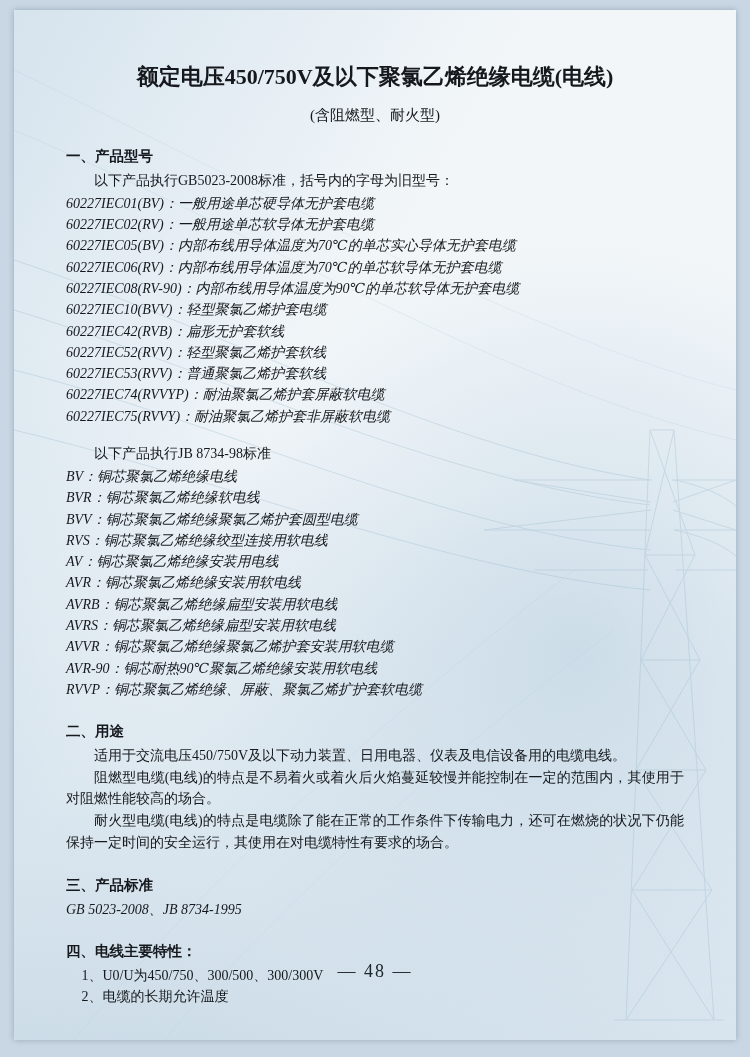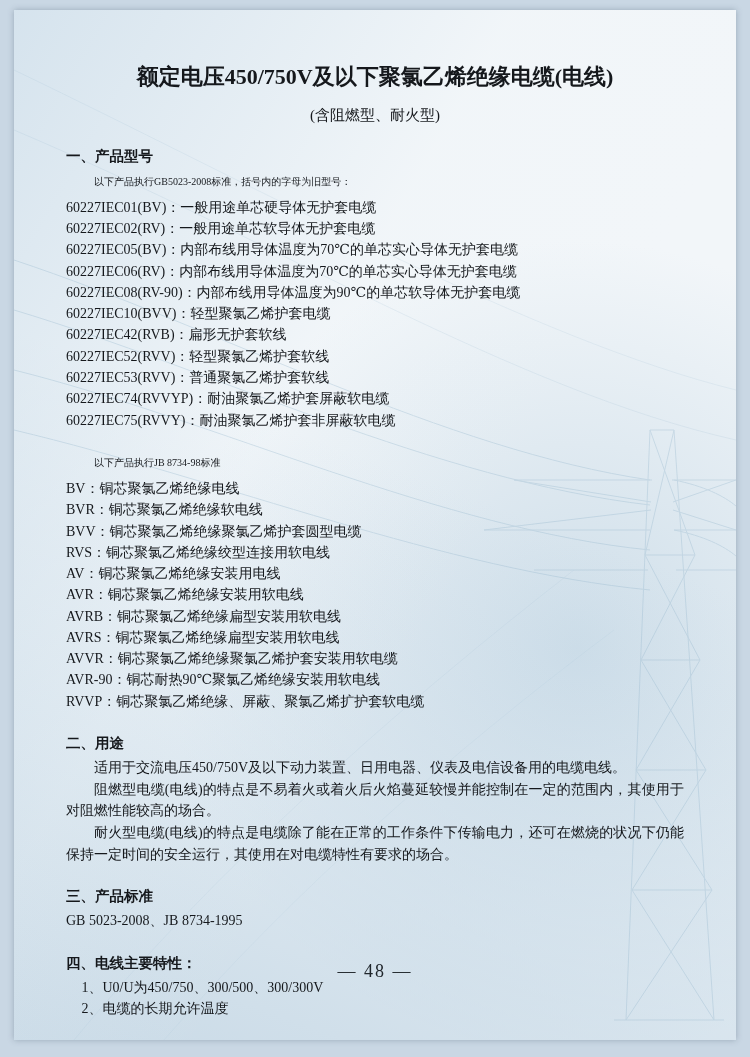--- a/index.html
+++ b/index.html
@@ -59,31 +59,31 @@
     font-size: 15px;
     text-align: center;
     margin: 14px 0 0 0;
   }
   .section-head {
     font-size: 14.5px;
     font-weight: bold;
     margin: 22px 0 4px 0;
   }
   .indent1 {
-    font-size: 10px;
+    font-size: 14px;
     line-height: 1.52;
     text-indent: 2em;
-    margin: 8px;
+    margin: 0;
   }
   .line {
     font-size: 14px;
     line-height: 1.52;
     margin: 0;
   }
-  .line.ind-1 { padding-left: 0em; }
+  .line.ind-1 { padding-left: 0em; font-style: italic; }
   .line.ind-2 { padding-left: 1.1em; }
   .para {
     font-size: 14px;
     line-height: 1.55;
     margin: 0;
     text-indent: 2em;
     text-align: justify;
   }
   .group { margin-top: 2px; }
   .gap-md { height: 16px; }
@@ -135,21 +135,21 @@
 
     <h1 class="doc-title">额定电压450/750V及以下聚氯乙烯绝缘电缆(电线)</h1>
     <div class="doc-subtitle">(含阻燃型、耐火型)</div>
 
     <div class="section-head">一、产品型号</div>
     <p class="indent1">以下产品执行GB5023-2008标准，括号内的字母为旧型号：</p>
     <div class="group">
       <p class="line ind-1">60227IEC01(BV)：一般用途单芯硬导体无护套电缆</p>
       <p class="line ind-1">60227IEC02(RV)：一般用途单芯软导体无护套电缆</p>
       <p class="line ind-1">60227IEC05(BV)：内部布线用导体温度为70℃的单芯实心导体无护套电缆</p>
-      <p class="line ind-1">60227IEC06(RV)：内部布线用导体温度为70℃的单芯实心导体无护套电缆</p>
+      <p class="line ind-1">60227IEC06(RV)：内部布线用导体温度为70℃的单芯软导体无护套电缆</p>
       <p class="line ind-1">60227IEC08(RV-90)：内部布线用导体温度为90℃的单芯软导体无护套电缆</p>
       <p class="line ind-1">60227IEC10(BVV)：轻型聚氯乙烯护套电缆</p>
       <p class="line ind-1">60227IEC42(RVB)：扁形无护套软线</p>
       <p class="line ind-1">60227IEC52(RVV)：轻型聚氯乙烯护套软线</p>
       <p class="line ind-1">60227IEC53(RVV)：普通聚氯乙烯护套软线</p>
       <p class="line ind-1">60227IEC74(RVVYP)：耐油聚氯乙烯护套屏蔽软电缆</p>
       <p class="line ind-1">60227IEC75(RVVY)：耐油聚氯乙烯护套非屏蔽软电缆</p>
     </div>
 
     <div class="gap-md"></div>

